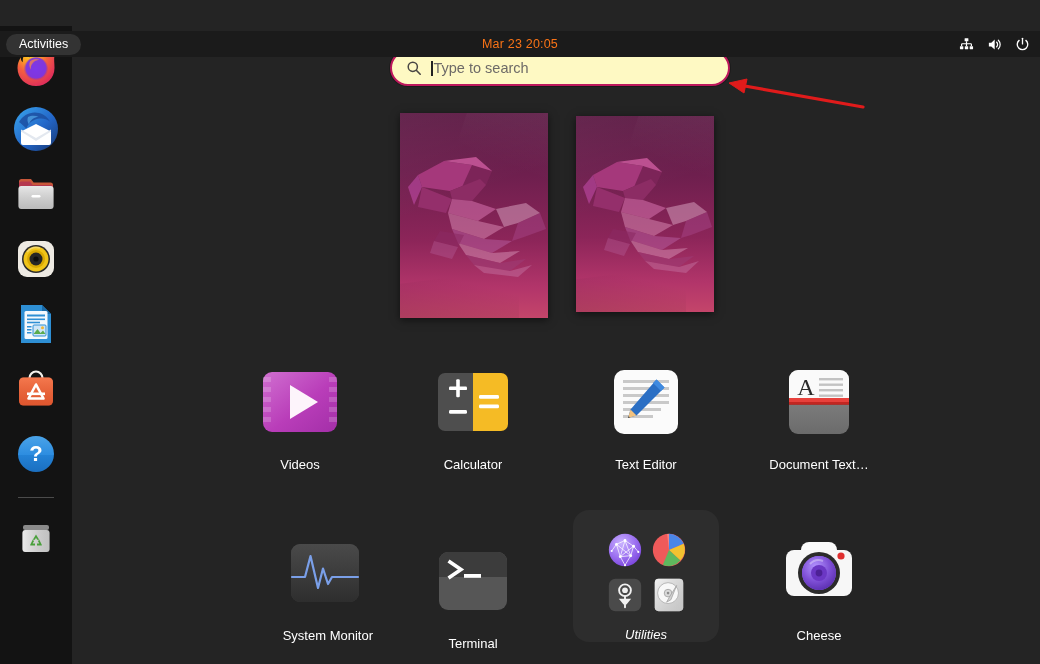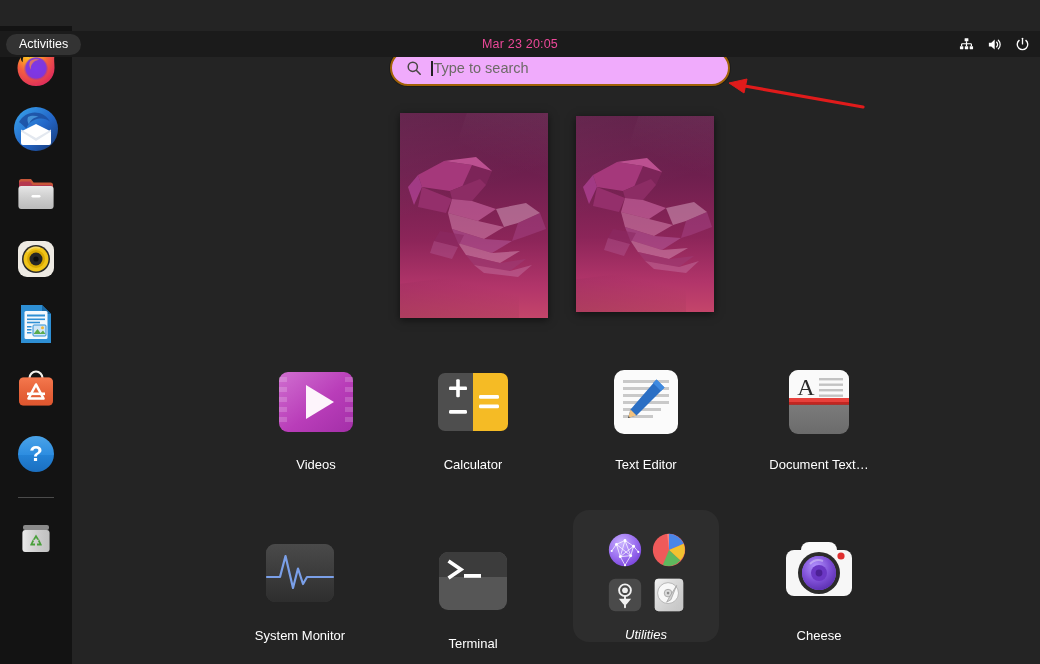--- a/index.html
+++ b/index.html
@@ -16,21 +16,21 @@
     position:absolute; top:0; left:0; width:1040px; height:26px;
     background:#1b1b1b; display:flex; align-items:center; z-index:40;margin-top:31px;
   }
   #activities-button{
     margin-left:6px; padding:3px 13px 4px; border-radius:12px;
     background:#333333; color:#ffffff; font-size:12.5px; line-height:14px;
     cursor:pointer; white-space:nowrap;
   }
   #clock{
     position:absolute; left:0; right:0; text-align:center;
-    color:#ec4899; font-size:12.5px; letter-spacing:.2px; pointer-events:none;
+    color:#f97316; font-size:12.5px; letter-spacing:.2px; pointer-events:none;
   }
   #clock span{ pointer-events:auto; }
   #tray{
     position:absolute; right:10px; top:0; height:26px;
     display:flex; align-items:center; gap:13px;
   }
   #tray .tic{ width:15px; height:15px; display:block; cursor:pointer; }
 
   
   #dock{
@@ -48,21 +48,21 @@
     margin:2px 0 16px 0; flex:none;
   }
   .dock-ico{ width:48px; height:48px; display:block; }
 
   
   #search-wrap{
     position:absolute; top:50px; left:390px; width:340px; height:36px; z-index:20;
   }
   #search-entry{
     width:100%; height:100%; border-radius:18px;
-    background:#f0abfc; border:2px solid #a16207;
+    background:#fef9c3; border:2px solid #be185d;
     display:flex; align-items:center; padding:0 14px; cursor:text;
     box-shadow:0 0 0 1px rgba(0,0,0,.25);
   }
   #search-entry .mag{ width:16px; height:16px; flex:none; margin-right:9px; }
   #search-caret{
     width:1.5px; height:15px; background:#222; flex:none; margin-right:1px;
   }
   #search-placeholder{
     color:#6d6a67; font-size:14.5px; line-height:16px; white-space:nowrap;
   }
@@ -376,21 +376,21 @@
         </g>
       </svg>
       <div class="wp-diag"></div>
       <div class="wp-diag2"></div>
     </div>
   </div>
 </div>
 
 <div id="appgrid">
 
-  <div class="app-cell" style="left:171px; top:0;">
+  <div class="app-cell" style="left:155px; top:0;">
     <div class="app-icon-box">
       <svg class="app-svg" viewBox="0 0 80 80">
         <defs>
           <linearGradient id="vidG" x1="0" y1="0" x2="1" y2="1">
             <stop offset="0%" stop-color="#d06fd0"></stop>
               <stop offset="55%" stop-color="#b93db9"></stop>
             <stop offset="100%" stop-color="#a32fa8"></stop>
           </linearGradient>
         </defs>
         <rect x="3" y="10" width="74" height="60" rx="9" fill="url(#vidG)"></rect>
@@ -470,21 +470,21 @@
           <rect x="40" y="27" width="24" height="2.4"></rect>
             <rect x="40" y="32.5" width="24" height="2.4"></rect>
         </g>
         <rect x="10" y="36" width="60" height="6" fill="#e8413c"></rect>
         <rect x="10" y="40" width="60" height="3" fill="#b8201c" opacity=".8"></rect>
       </svg>
     </div>
     <div class="app-label">Document Text…</div>
   </div>
 
-  <div class="app-cell" style="left:155px; top:171px;">
+  <div class="app-cell" style="left:155px; top:171px;align-items:flex-end;">
     <div class="app-icon-box">
       <svg class="app-svg" viewBox="0 0 80 80">
         <rect x="6" y="11" width="68" height="58" rx="9" fill="#3a3a3a"></rect>
         <rect x="6" y="11" width="68" height="58" rx="9" fill="url(#smG)"></rect>
         <defs>
           <linearGradient id="smG" x1="0" y1="0" x2="0" y2="1">
             <stop offset="0%" stop-color="#4a4a4a"></stop>
               <stop offset="100%" stop-color="#2e2e2e"></stop>
           </linearGradient>
         </defs>

